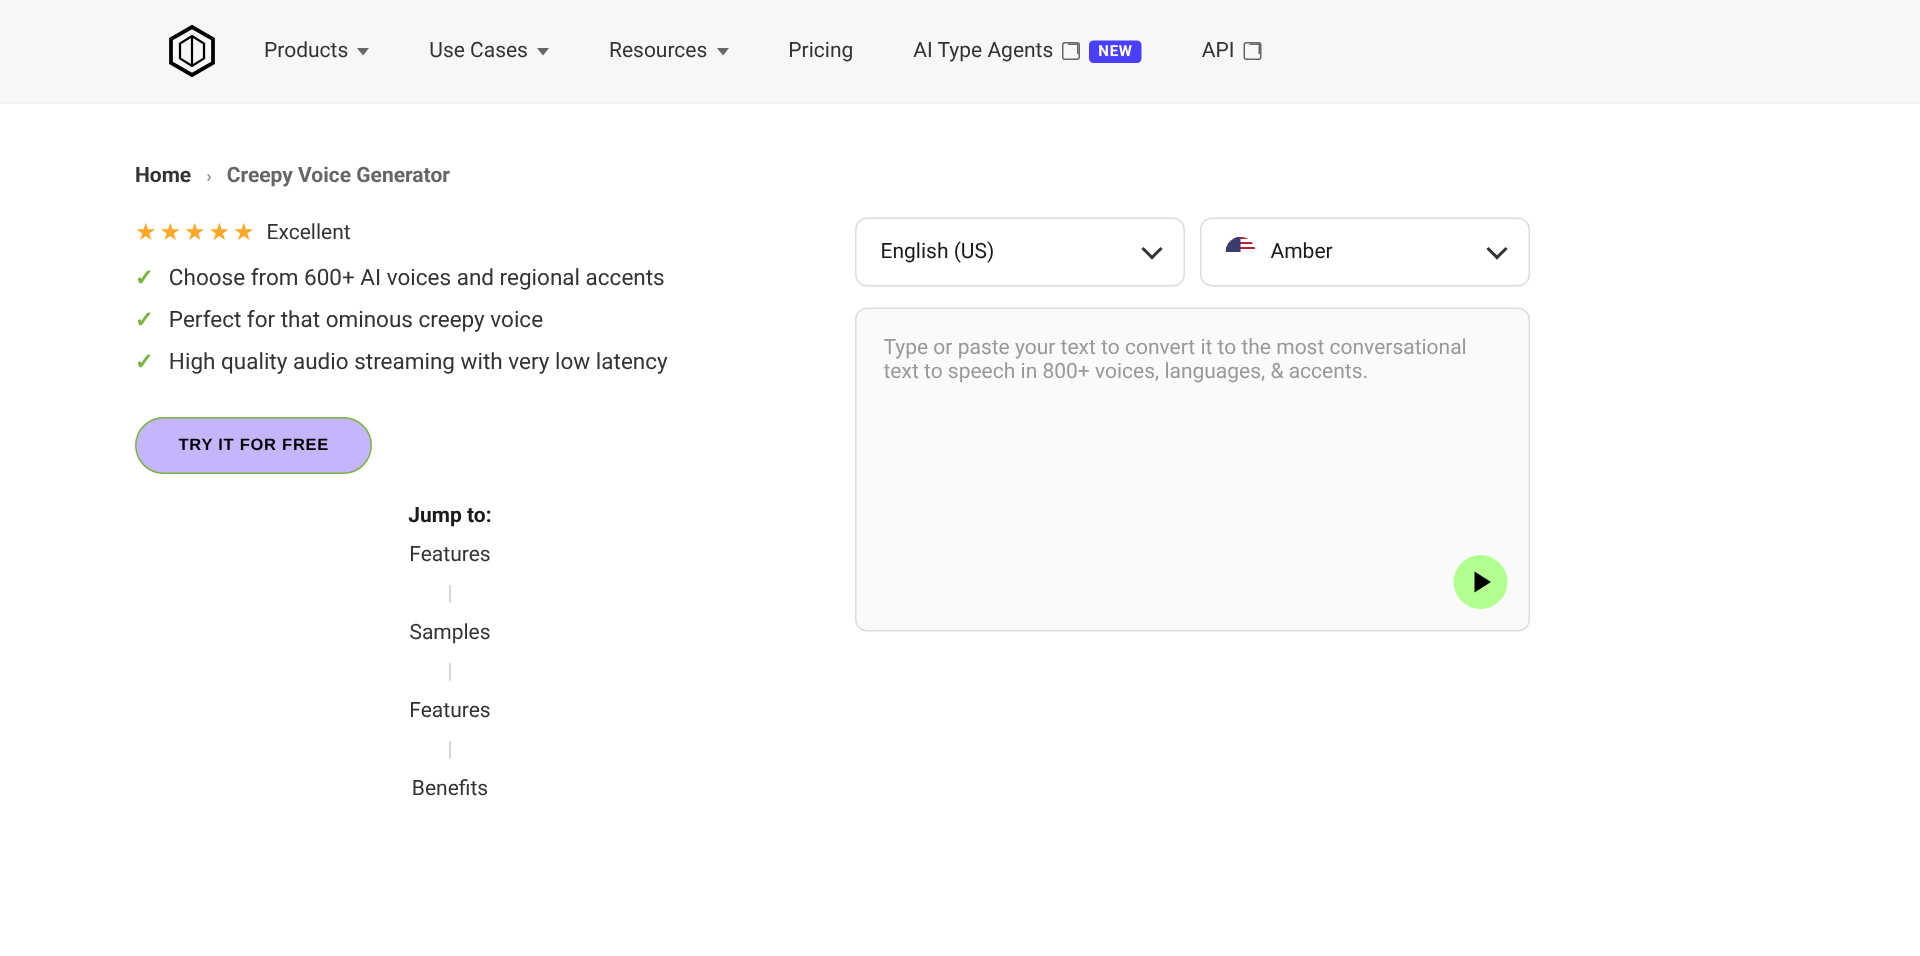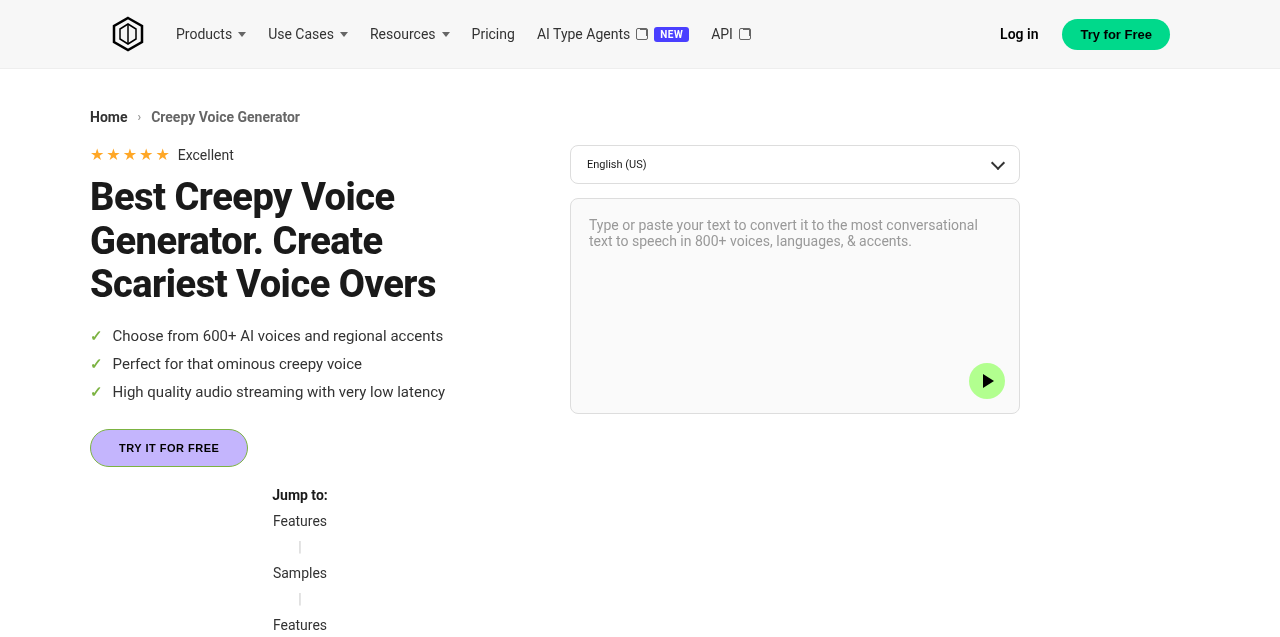--- a/index.html
+++ b/index.html
@@ -35,21 +35,21 @@
     .logo {
       width: 36px;
       height: 36px;
       display: flex;
       align-items: center;
       justify-content: center;
     }
     .nav {
       display: flex;
       align-items: center;
-      gap: 22px;
+      gap: 40px;
     }
     .nav-item {
       display: flex;
       align-items: center;
       gap: 6px;
       font-size: 14px;
       color: #333;
       cursor: pointer;
     }
     .caret {
@@ -225,21 +225,21 @@
     .selector {
       flex: 1;
       background: #fff;
       border: 1px solid #ddd;
       border-radius: 8px;
       padding: 12px 16px;
       display: flex;
       align-items: center;
       justify-content: space-between;
       cursor: pointer;
-      font-size: 11px;
+      font-size: 14px;
     }
     .selector-left {
       display: flex;
       align-items: center;
       gap: 10px;
     }
     .flag {
       width: 20px;
       height: 20px;
       border-radius: 50%;
@@ -342,24 +342,20 @@
           <span>AI Type Agents</span>
           <span class="ext-icon"></span>
           <span class="badge-new">NEW</span>
         </div>
         <div class="nav-item">
           <span>API</span>
           <span class="ext-icon"></span>
         </div>
       </nav>
     </div>
-    <div class="header-right">
-      <span class="login">Log in</span>
-      <button class="btn-green">Try for Free</button>
-    </div>
   </div>
 </header>
 
 <main class="main container">
   <div class="breadcrumb">
     <span class="breadcrumb-link">Home</span>
     <span class="breadcrumb-sep">›</span>
     <span class="breadcrumb-current">Creepy Voice Generator</span>
   </div>
 
@@ -368,21 +364,20 @@
       <div class="rating">
         <div class="stars">
           <span class="star">★</span>
           <span class="star">★</span>
           <span class="star">★</span>
           <span class="star">★</span>
           <span class="star">★</span>
         </div>
         <span class="rating-label">Excellent</span>
       </div>
-      <h1 class="headline">Best Creepy Voice Generator. Create Scariest Voice Overs</h1>
       <div class="features">
         <div class="feature">
           <span class="check">✓</span>
           <span>Choose from 600+ AI voices and regional accents</span>
         </div>
         <div class="feature">
           <span class="check">✓</span>
           <span>Perfect for that ominous creepy voice</span>
         </div>
         <div class="feature">
@@ -402,20 +397,27 @@
         <span class="jump-link">Benefits</span>
       </div>
     </div>
 
     <div class="right">
       <div class="selectors">
         <div class="selector">
           <span>English (US)</span>
           <span class="chev"></span>
         </div>
+        <div class="selector">
+          <div class="selector-left">
+            <span class="flag"></span>
+            <span>Amber</span>
+          </div>
+          <span class="chev"></span>
+        </div>
       </div>
       <div class="textarea-wrap">
         <textarea class="textarea" placeholder="Type or paste your text to convert it to the most conversational text to speech in 800+ voices, languages, &amp; accents." style=""></textarea>
         <button class="play-btn">
           <span class="play-tri"></span>
         </button>
       </div>
     </div>
   </div>
 

